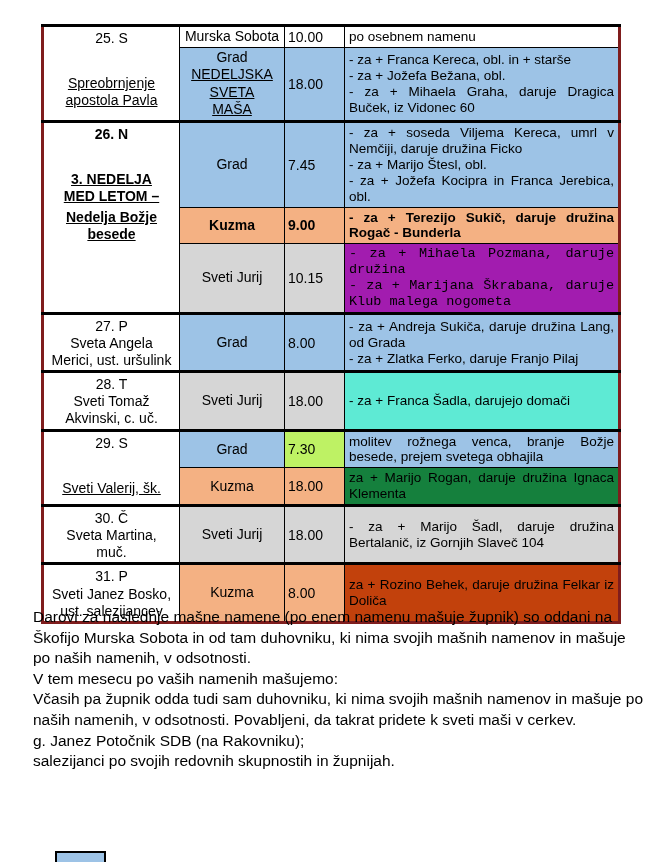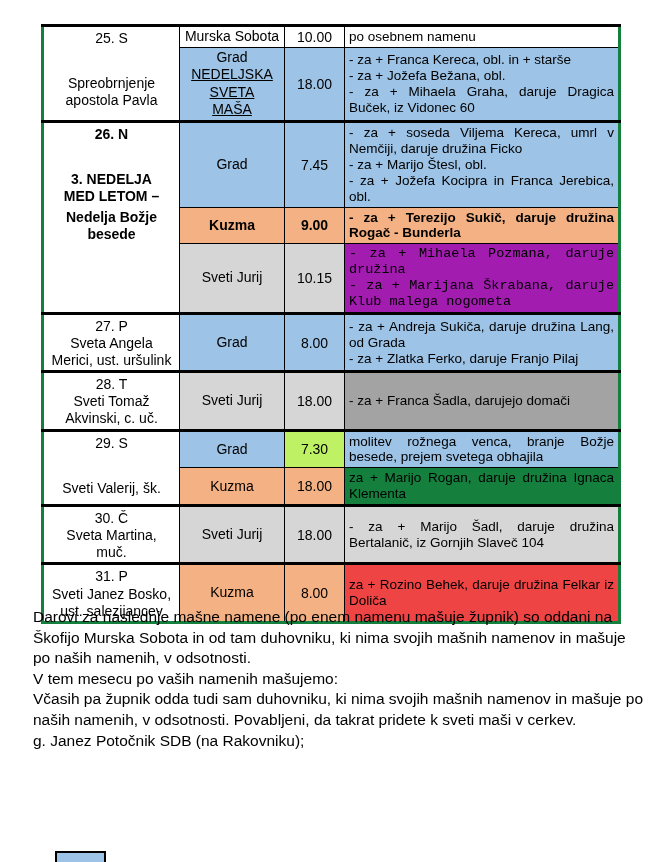--- a/index.html
+++ b/index.html
@@ -1,32 +1,32 @@
 <!DOCTYPE html>
 <html><head>
 <meta charset="utf-8">
 <style>
   html,body{margin:0;padding:0;}
   body{
     width:656px;height:862px;position:relative;overflow:hidden;
     background:#ffffff;font-family:"Liberation Sans",sans-serif;color:#000;
   }
   .table-wrap{position:absolute;left:41px;top:24px;}
-  table.schedule{border-collapse:collapse;table-layout:fixed;width:577px;border:3px solid #15803d;}
+  table.schedule{border-collapse:collapse;table-layout:fixed;width:577px;border:3px solid #7f1d1d;}
   td{border:1.5px solid #000;vertical-align:middle;padding:1px 3px;}
   tr.group-start td{border-top:3px solid #000;}
   col.c-day{width:137px;}col.c-place{width:105px;}col.c-time{width:60px;}col.c-int{width:275px;}
   .day-cell{background:#fff;text-align:center;font-size:14px;line-height:1.22;vertical-align:top;padding-top:3px;}
   .day-label{font-size:14px;}
   .feast{white-space:pre-line;}
-  .feast-wrap.spread{margin-top:28px;}
+  .feast-wrap.spread{margin-top:28px;text-decoration:underline;}
   .feast2{margin-top:4px;}
   .place-cell{text-align:center;font-size:14px;line-height:1.25;}
   .place-note{text-decoration:underline;white-space:pre-line;}
-  .time-cell{text-align:center;font-size:14px;margin-top:39px;}
+  .time-cell{font-size:14px;margin-top:39px;}
   .intention-cell{font-size:13.5px;line-height:1.18;text-align:justify;padding:2px 4px;}
   .intention-line{text-align:justify;}
   td.bold, .bold{font-weight:700;}
   .notes{position:absolute;left:33px;top:607px;width:611px;font-size:15.5px;line-height:1.33;}
   .notes p{margin:0;}
   .next-table-fragment{position:absolute;left:55px;top:851px;width:47px;height:11px;border:2px solid #000;border-bottom:none;}
 </style>
 </head>
 <body>
 
@@ -128,21 +128,21 @@
             <div class="day-label">28. T</div>
             <div class="feast-wrap">
               <div class="feast">Sveti Tomaž
 Akvinski, c. uč.</div>
             </div>
           </td>
           <td class="place-cell" style="background: rgb(214, 214, 214);">
             <div class="place">Sveti Jurij</div>
           </td>
           <td class="time-cell" style="background: rgb(214, 214, 214);">18.00</td>
-          <td class="intention-cell" style="background: #a3a3a3;">
+          <td class="intention-cell" style="background: #5eead4;">
             <div class="intention-line">- za + Franca Šadla, darujejo domači</div>
           </td>
         </tr>
         <tr class="group-start">
           <td class="day-cell" rowspan="2">
             <div class="day-label">29. S</div>
             <div class="feast-wrap spread">
               <div class="feast">Sveti Valerij, šk.</div>
             </div>
           </td>
@@ -184,28 +184,29 @@
             <div class="day-label">31. P</div>
             <div class="feast-wrap">
               <div class="feast">Sveti Janez Bosko,
 ust. salezijancev</div>
             </div>
           </td>
           <td class="place-cell" style="background: rgb(244, 177, 131);">
             <div class="place">Kuzma</div>
           </td>
           <td class="time-cell" style="background: rgb(244, 177, 131);">8.00</td>
-          <td class="intention-cell" style="background: #ef4444;">
+          <td class="intention-cell" style="background: #c2410c;">
             <div class="intention-line">za + Rozino Behek, daruje družina Felkar iz Doliča</div>
           </td>
         </tr>
       </tbody>
   </table>
 </div>
 
 <div class="notes">
   <p>Darovi za naslednje mašne namene (po enem namenu mašuje župnik) so oddani na Škofijo Murska Sobota in od tam duhovniku, ki nima svojih mašnih namenov in mašuje po naših namenih, v odsotnosti.</p>
   <p>V tem mesecu po vaših namenih mašujemo:</p>
   <p>Včasih pa župnik odda tudi sam duhovniku, ki nima svojih mašnih namenov in mašuje po naših namenih, v odsotnosti. Povabljeni, da takrat pridete k sveti maši v cerkev.</p>
   <p>g. Janez Potočnik SDB (na Rakovniku);</p>
+  <p>salezijanci po svojih redovnih skupnostih in župnijah.</p>
 </div>
 
 <div class="next-table-fragment" style="background: rgb(157, 195, 230);"></div>
 
 </body></html>

